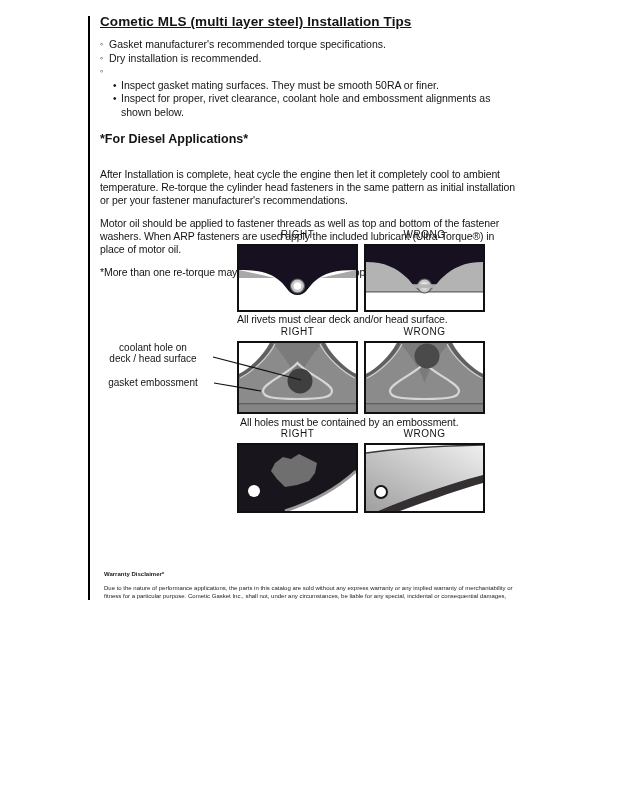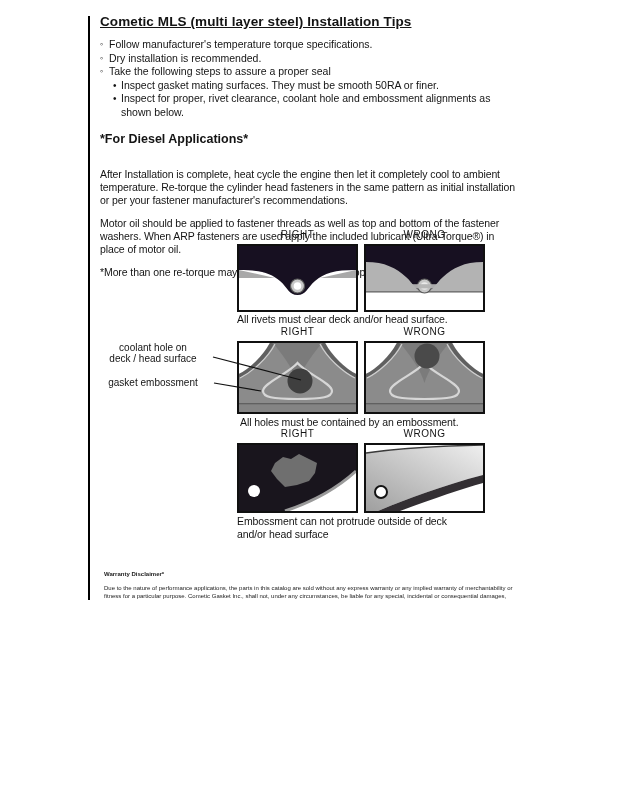--- a/index.html
+++ b/index.html
@@ -33,29 +33,28 @@
 <body>
 
 <div class="page">
   <div class="vline"></div>
 
   <div class="content">
     <div class="title">Cometic MLS (multi layer steel) Installation Tips</div>
     <div class="tips">
       <div class="b-row">
         <span class="mk">◦</span>
-        <span>Follow manufacturer's temperature torque specifications.</span>
+        <span>Gasket manufacturer's recommended torque specifications.</span>
       </div>
       <div class="b-row">
         <span class="mk">◦</span>
         <span>Dry installation is recommended.</span>
       </div>
       <div class="b-row">
         <span class="mk">◦</span>
-        <span>Take the following steps to assure a proper seal</span>
       </div>
       <div class="b-row sub">
         <span class="mk">•</span>
         <span>Inspect gasket mating surfaces.  They must be smooth 50RA or finer.</span>
       </div>
       <div class="b-row sub">
         <span class="mk">•</span>
         <span>Inspect for proper, rivet clearance, coolant hole and embossment alignments as shown below.</span>
       </div>
     </div>
@@ -160,24 +159,20 @@
           <stop offset="1" stop-color="#efefef"></stop>
         </linearGradient>
       </defs>
       <rect width="117" height="66" fill="#ffffff"></rect>
       <path d="M0,8 C35,3 70,1 117,0 V30 C75,41 38,55 12,66 H0 Z" fill="url(#g1)"></path>
       <path d="M117,30 C75,41 38,55 12,66 H34 C66,54 96,44 117,38 Z" fill="#332f33"></path>
       <path d="M0,8 C35,3 70,1 117,0" stroke="#3a3a3a" stroke-width="1.4" fill="none"></path>
       <circle cx="15" cy="47" r="6" fill="#ffffff" stroke="#141414" stroke-width="2"></circle>
     </svg>
   </div>
-  <div class="cap" style="left:237px;top:515px;">
-    <div>Embossment can not protrude outside of deck</div>
-    <div>and/or head surface</div>
-  </div>
 
   <div class="legal">
     <div class="lh">Warranty Disclaimer*</div>
     <p>Due to the nature of performance applications, the parts in this catalog are sold without any express warranty or any implied warranty of merchantability or fitness for a particular purpose.  Cometic Gasket Inc., shall not, under any circumstances, be liable for any special, incidental or consequential damages, including, person, party or property, but not limited to, damage, or loss of property or equipment, loss of profits or revenue, cost of purchased or replacement goods, or claims of customers of the purchase, which may arise and/or result from sale, installation or use of these parts.  Installation of these parts could adversely affect the motor manufacturers warranty coverage.</p>
     <p class="tight">VENUE-The agreed upon venue, in the event of dispute whatsoever between the parties, whether instituted by either party, including, but not limited to, contract terms, payment terms, delivery, type, defects, sufficiency of product, shall be the Court of Common Pleas, Lake County, Ohio or the Painesville Municipal Court, Lake County, Ohio, depending on the amount in controversy.</p>
     <p>This agreement shall be governed by and construed under the laws of the State of Ohio.</p>
     <p>All prices and terms are subject to change without notice.</p>
     <p>Terms COD- Secured with a completed dealer/jobber application on File, COD-Company check with a current credit card number on file.  Open accounts may be established by well rated firms.  A credit application is available upon request.  Open accounts are due payable Net 30 days from date of invoice.  No statement will be sent.  If an account becomes 60 or more days past due, it is subject to being placed on credit hold.  No orders will be shipped or new orders accepted until past due balance is paid.  If an account becomes 90 or more days past due, it is subject to being placed for collections.  All costs of collection are the responsibility of the customer, including attorney fees, court costs, and other expenses of litigation.</p>
     <p>Returns- Authorized (RGA) must be obtained in advance on all returns.  A packing slip or invoice number must accompany the merchandise.  No returns after 30 days from invoice date.  All returns are subject to a 25% restocking charge.  All custom designed and custom manufactured gaskets are non-returnable.</p>
     <p class="tight">Only catalog parts are returnable.</p>

